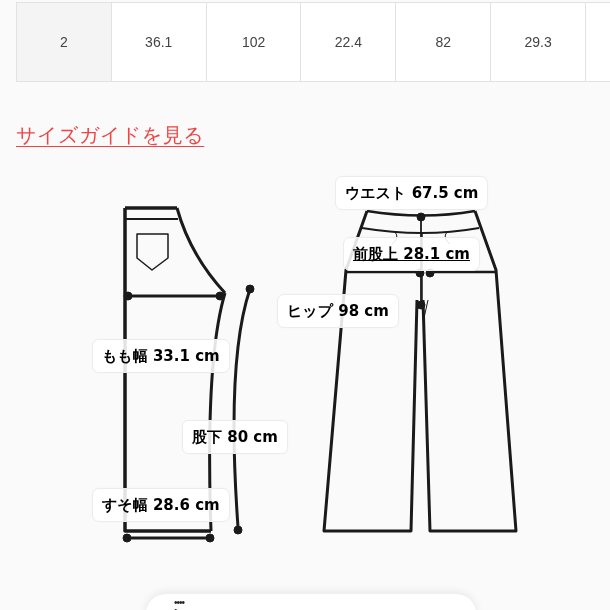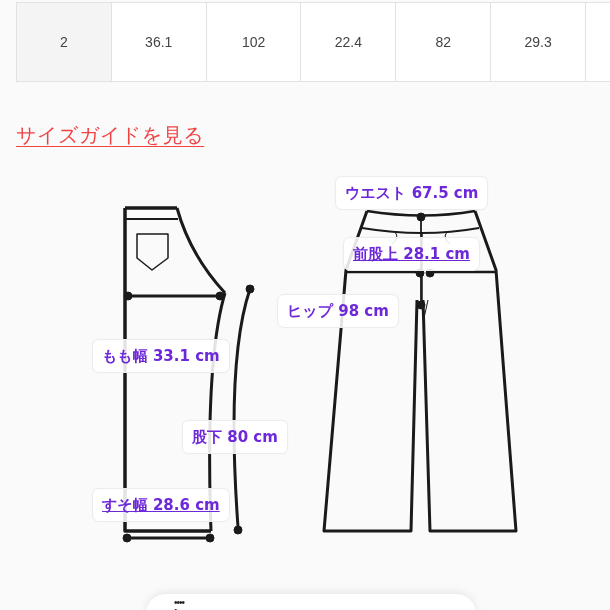--- a/index.html
+++ b/index.html
@@ -36,21 +36,21 @@
     }
     .diagram { position: absolute; left: 0; top: 0; width: 610px; height: 610px; }
     .label {
       position: absolute;
       background: rgba(255,255,255,0.88);
       border: 1px solid #ececec;
       border-radius: 7px;
       font-family: "DejaVu Sans", sans-serif;
       font-weight: bold;
       font-size: 15px;
-      color: #6d28d9;
+      color: #000000;
       padding: 0 9px;
       height: 32px; line-height: 32px;
       white-space: nowrap;
       box-shadow: 0 0 2px rgba(0,0,0,0.04);
     }
     .bottom-btn {
       position: absolute; left: 146px; top: 594px;
       width: 330px; height: 40px;
       background: #fff;
       border-radius: 24px;
@@ -137,20 +137,20 @@
     <circle cx="420" cy="273" r="4"></circle>
     <circle cx="430" cy="273" r="4"></circle>
     <line x1="346" y1="272" x2="416" y2="272" stroke-width="2.5"></line>
     <line x1="434" y1="272" x2="496" y2="272" stroke-width="2.5"></line>
     <circle cx="421" cy="305" r="4"></circle>
   </g>
 </svg>
 
 <div class="label" style="left:92px; top:314px;margin-top:25px;">もも幅 33.1 cm</div>
 <div class="label" style="left:182px; top:420px;border-radius:6px;">股下 80 cm</div>
-<div class="label" style="left:92px; top:488px;text-decoration:underline;">すそ幅 28.6 cm</div>
+<div class="label" style="left:92px; top:488px;">すそ幅 28.6 cm</div>
 <div class="label" style="left:335px; top:176px;">ウエスト 67.5 cm</div>
 <div class="label" style="left:343px; top:237px;text-decoration:underline;">前股上 28.1 cm</div>
 <div class="label" style="left:277px; top:294px;">ヒップ 98 cm</div>
 
 <div class="bottom-btn">
   <span class="icon-dots">••••<br>•</span>
 </div>
 
 </body></html>

